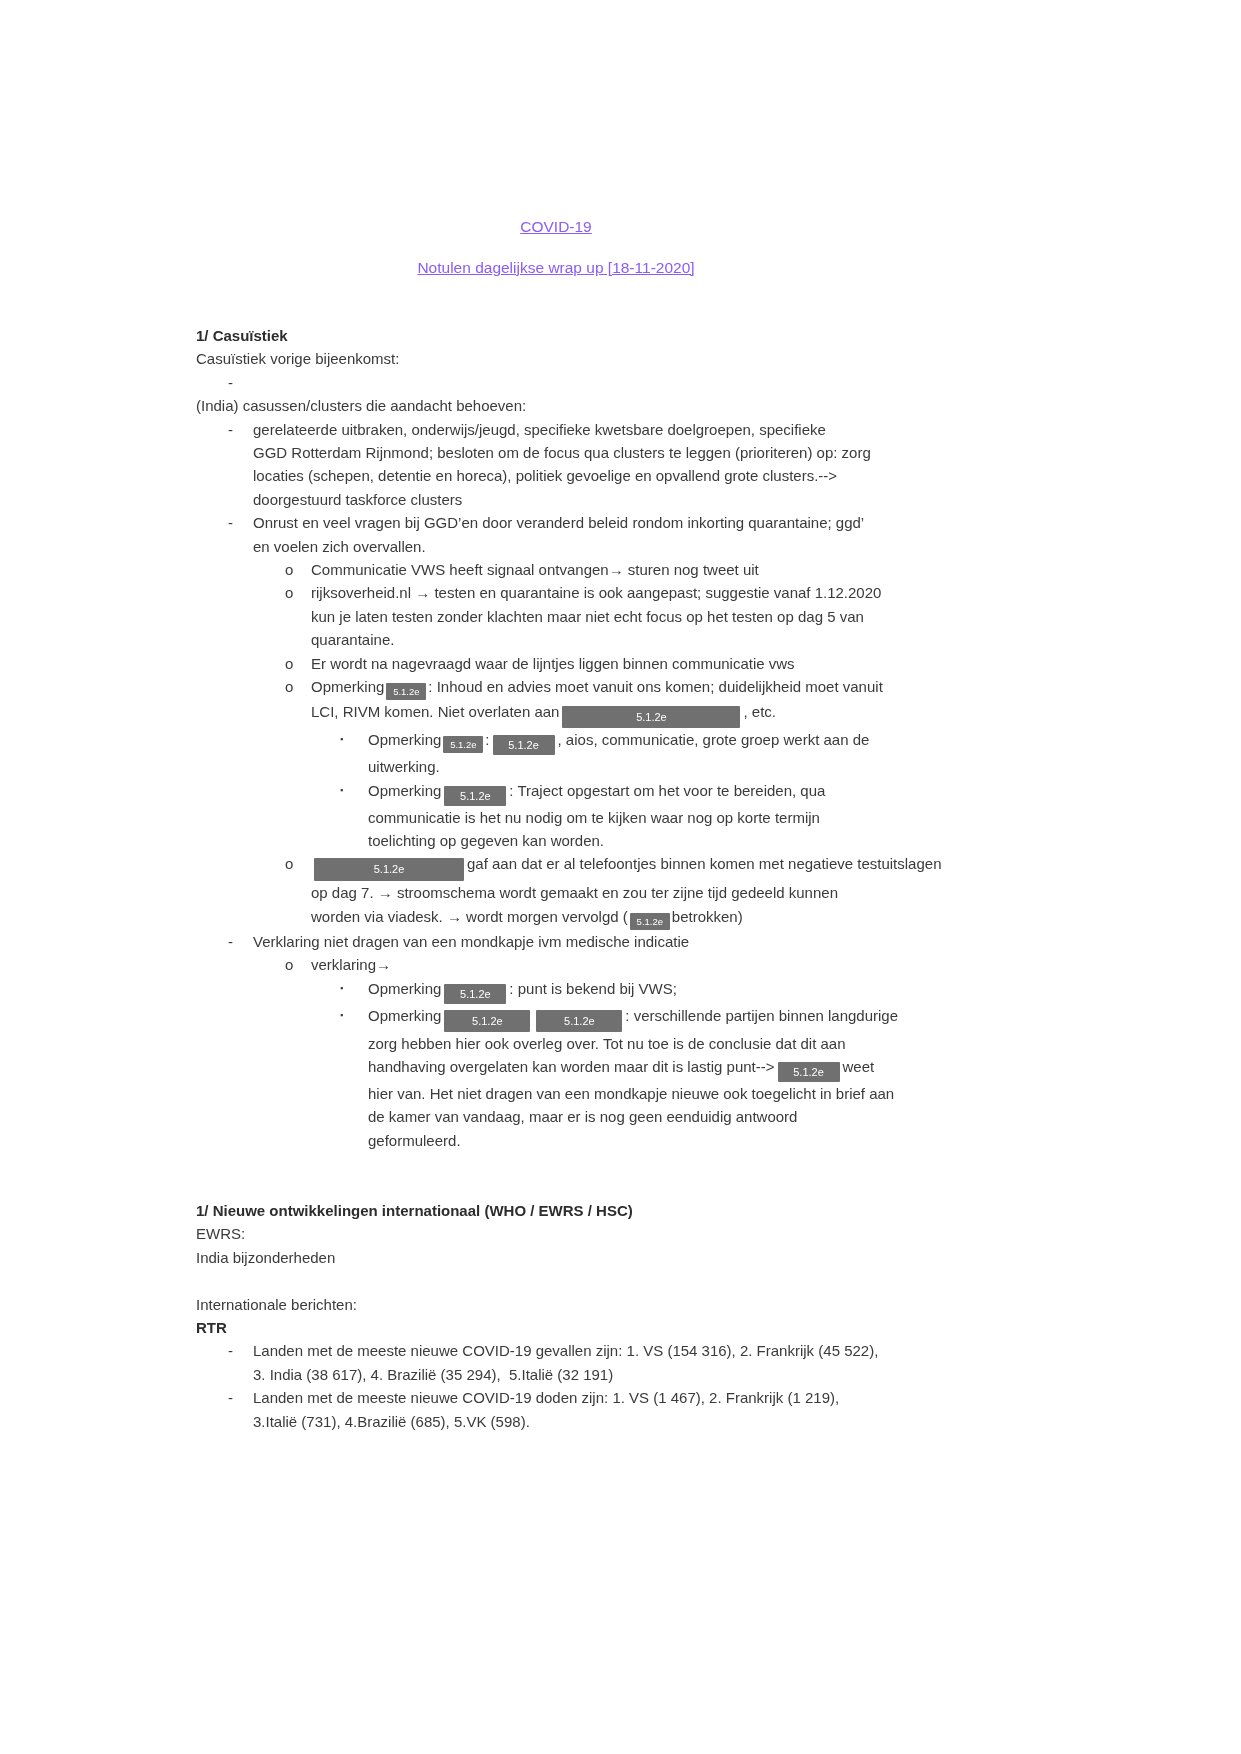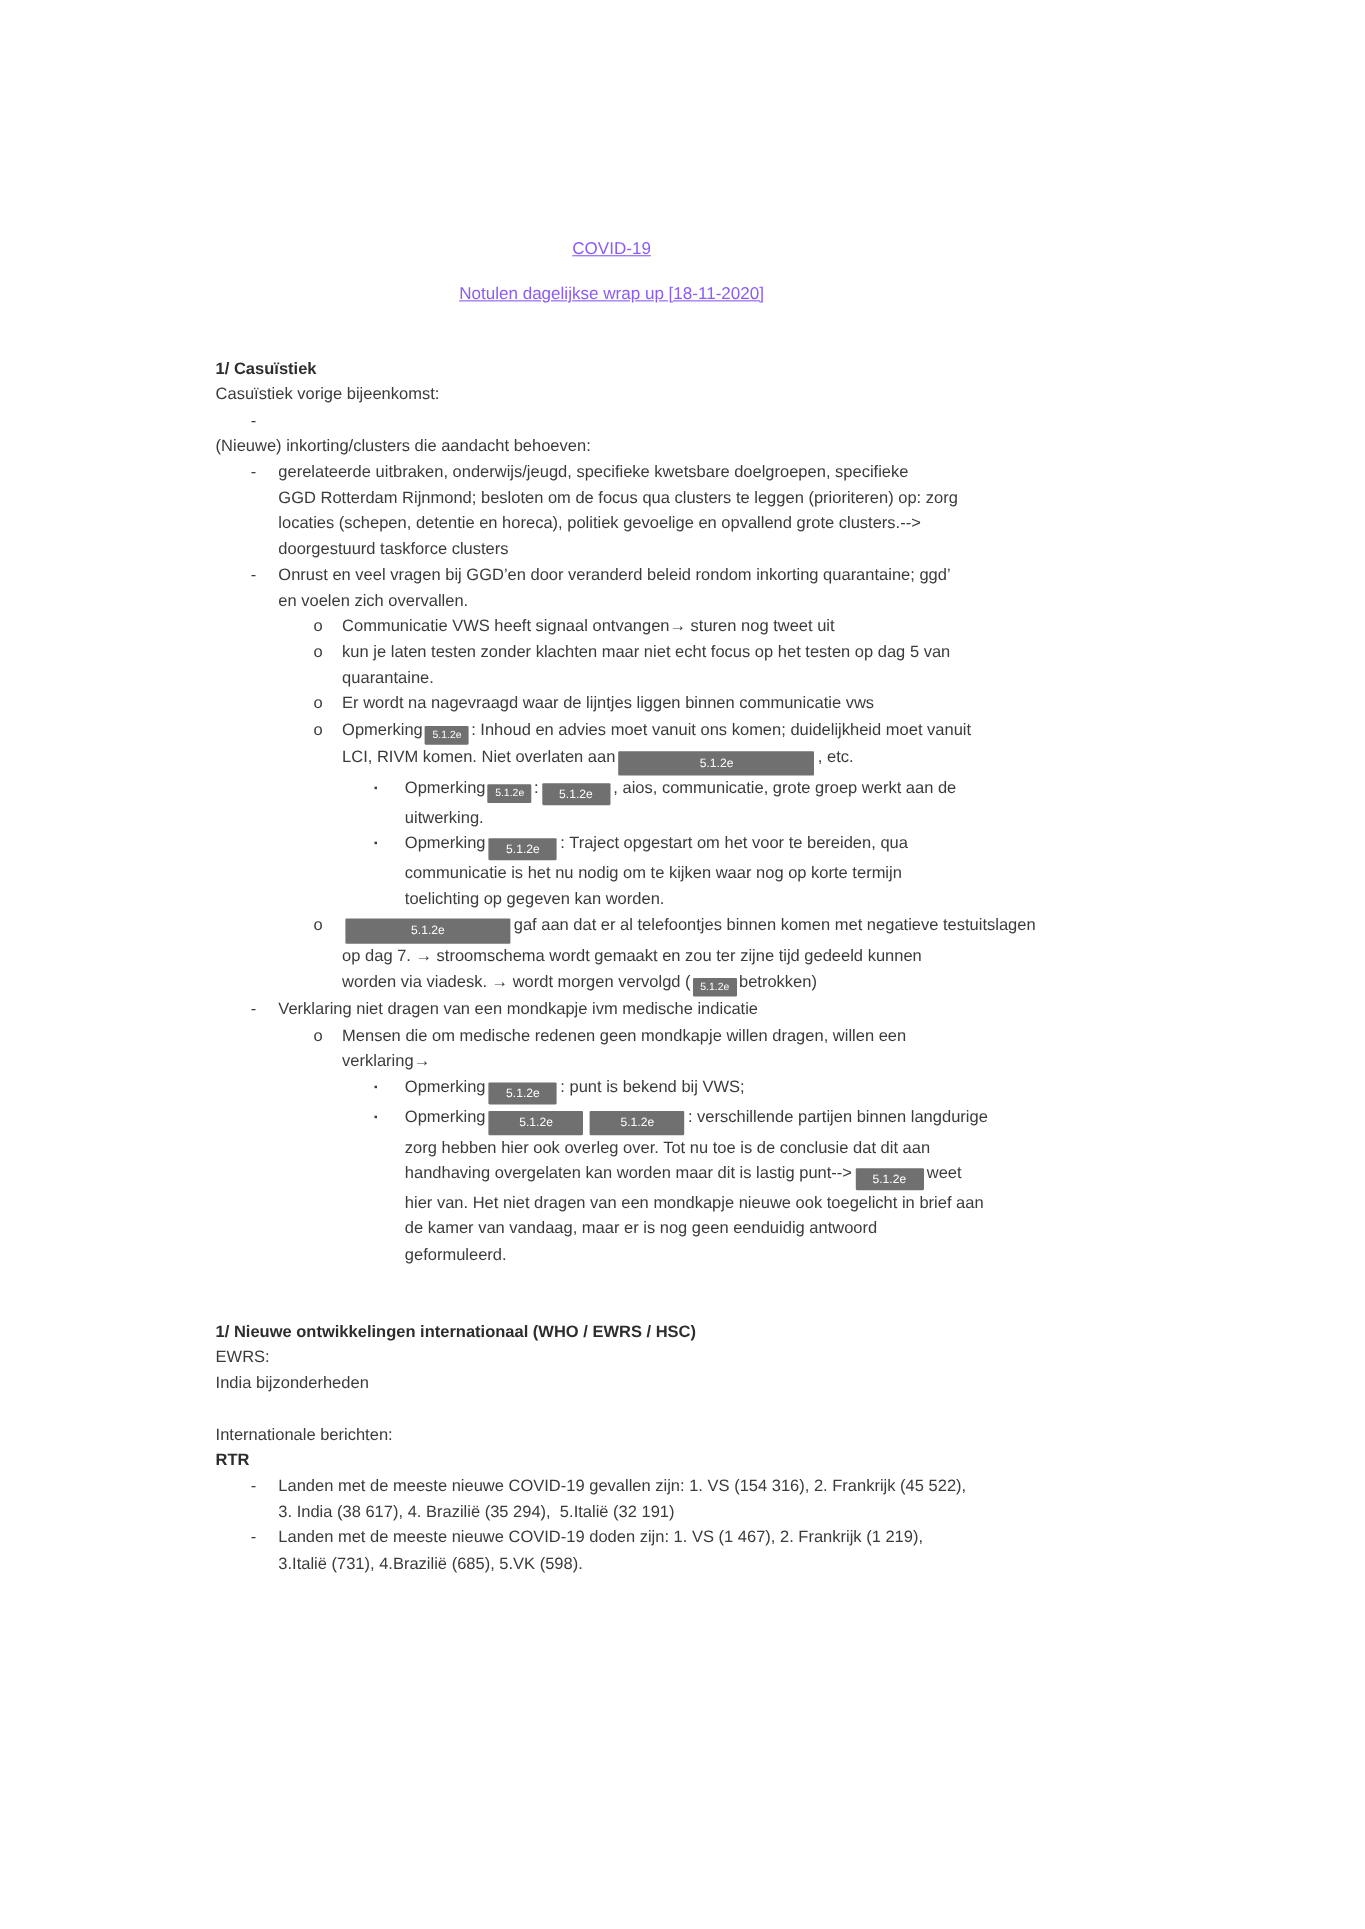--- a/index.html
+++ b/index.html
@@ -64,21 +64,21 @@
         </div>
       </div>
       <div class="row b1">
         <span class="marker">-</span>
         <div class="lines">
           <div class="tline"></div>
         </div>
       </div>
       <div class="row text">
         <div class="lines">
-          <div class="tline">(Nieuwe) inkorting/clusters die aandacht behoeven:</div>
+          <div class="tline">(India) casussen/clusters die aandacht behoeven:</div>
         </div>
       </div>
       <div class="row b1">
         <span class="marker">-</span>
         <div class="lines">
           <div class="tline">gerelateerde uitbraken, onderwijs/jeugd, specifieke kwetsbare doelgroepen, specifieke</div>
           <div class="tline">GGD Rotterdam Rijnmond; besloten om de focus qua clusters te leggen (prioriteren) op: zorg</div>
           <div class="tline">locaties (schepen, detentie en horeca), politiek gevoelige en opvallend grote clusters.--&gt;</div>
           <div class="tline">doorgestuurd taskforce clusters</div>
         </div>
@@ -92,20 +92,21 @@
       </div>
       <div class="row b2">
         <span class="marker">o</span>
         <div class="lines">
           <div class="tline">Communicatie VWS heeft signaal ontvangen→ sturen nog tweet uit</div>
         </div>
       </div>
       <div class="row b2">
         <span class="marker">o</span>
         <div class="lines">
+          <div class="tline">rijksoverheid.nl → testen en quarantaine is ook aangepast; suggestie vanaf 1.12.2020</div>
           <div class="tline">kun je laten testen zonder klachten maar niet echt focus op het testen op dag 5 van</div>
           <div class="tline">quarantaine.</div>
         </div>
       </div>
       <div class="row b2">
         <span class="marker">o</span>
         <div class="lines">
           <div class="tline">Er wordt na nagevraagd waar de lijntjes liggen binnen communicatie vws</div>
         </div>
       </div>
@@ -141,21 +142,20 @@
       </div>
       <div class="row b1">
         <span class="marker">-</span>
         <div class="lines">
           <div class="tline">Verklaring niet dragen van een mondkapje ivm medische indicatie</div>
         </div>
       </div>
       <div class="row b2">
         <span class="marker">o</span>
         <div class="lines">
-          <div class="tline">Mensen die om medische redenen geen mondkapje willen dragen, willen een</div>
           <div class="tline">verklaring→</div>
         </div>
       </div>
       <div class="row b3">
         <span class="marker">▪</span>
         <div class="lines">
           <div class="tline">Opmerking<span class="red m">5.1.2e</span>: punt is bekend bij VWS;</div>
         </div>
       </div>
       <div class="row b3">

